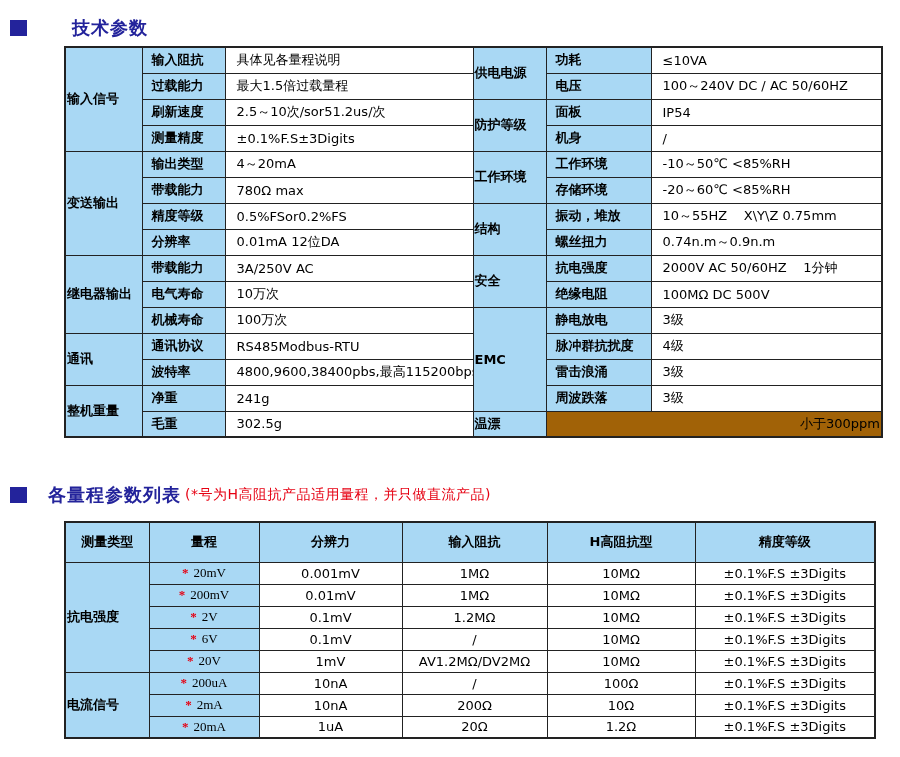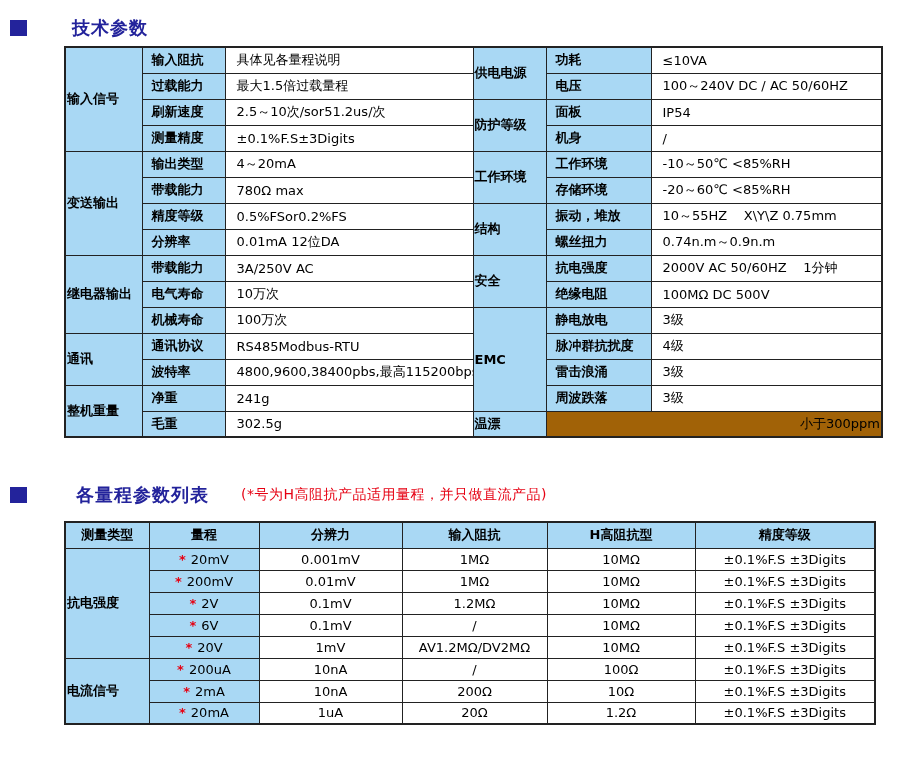--- a/index.html
+++ b/index.html
@@ -34,38 +34,38 @@
     letter-spacing: 1px;
   }
   .sec-note {
     font-size: 14px;
     font-weight: normal;
     color: #E60012;
     margin-left: 4px;
     letter-spacing: 0.5px;
   }
   #title1 { top: 16px; gap: 24px; }
-  #title2 { top: 483px; gap: 28px; }
+  #title2 { top: 483px; }
 
   table {
     position: absolute;
     border-collapse: collapse;
     table-layout: fixed;
     font-size: 13px;
     border: 2px solid #222222;
   }
   td, th {
     border: 1px solid #222222;
     overflow: hidden;
     white-space: nowrap;
   }
   #t1 { left: 64px; top: 46px; width: 817px; }
   #t1 tr { height: 26px; }
   #t2 { left: 64px; top: 521px; width: 810px; }
-  #t2 tr.hdr { height: 26px; }
+  #t2 tr.hdr { height: 40px; }
   #t2 tr.row { height: 22px; }
 
   
   .g {
     background: #A9D8F4;
     font-weight: bold;
   }
   .p {
     background: #A9D8F4;
     text-align: left;
@@ -85,20 +85,21 @@
   }
   
   .h {
     background: #A9D8F4;
     text-align: center;
     font-weight: bold;
   }
   .r {
     background: #A9D8F4;
     text-align: center;
+    font-family: Liberation Serif, serif;
   }
   .ast {
     color: #E60012;
     font-weight: bold;
     margin-right: 5px;
   }
   .c {
     background: #ffffff;
     text-align: center;
   }

